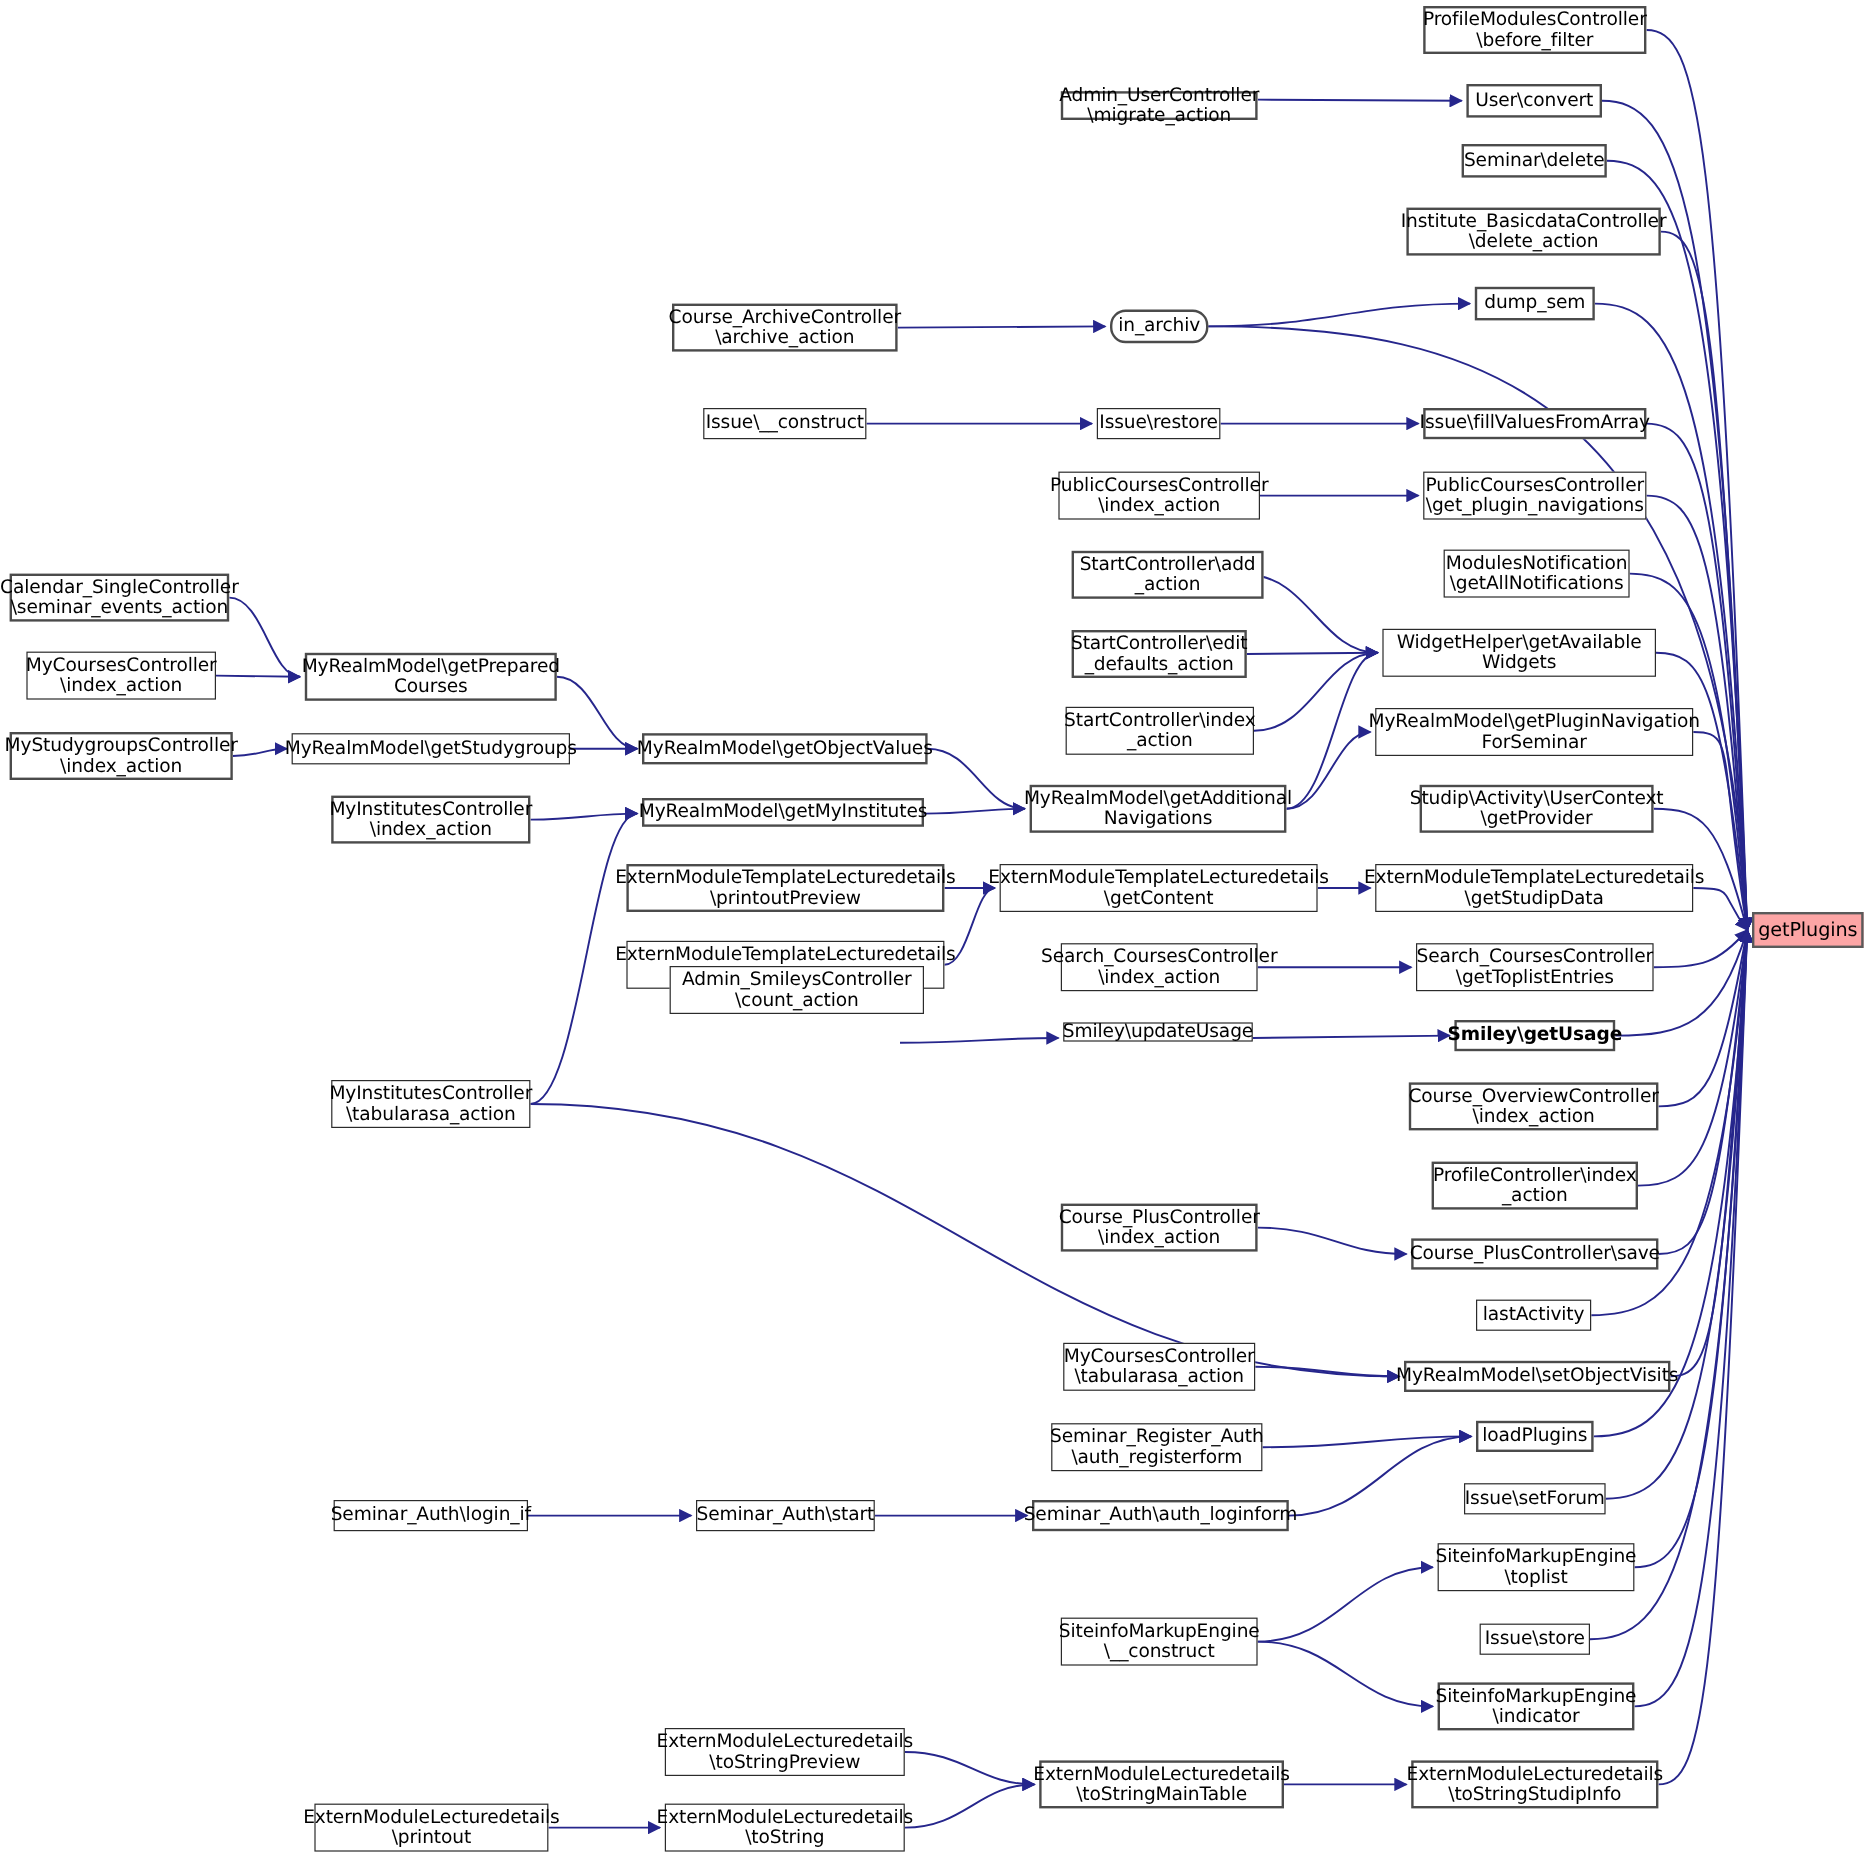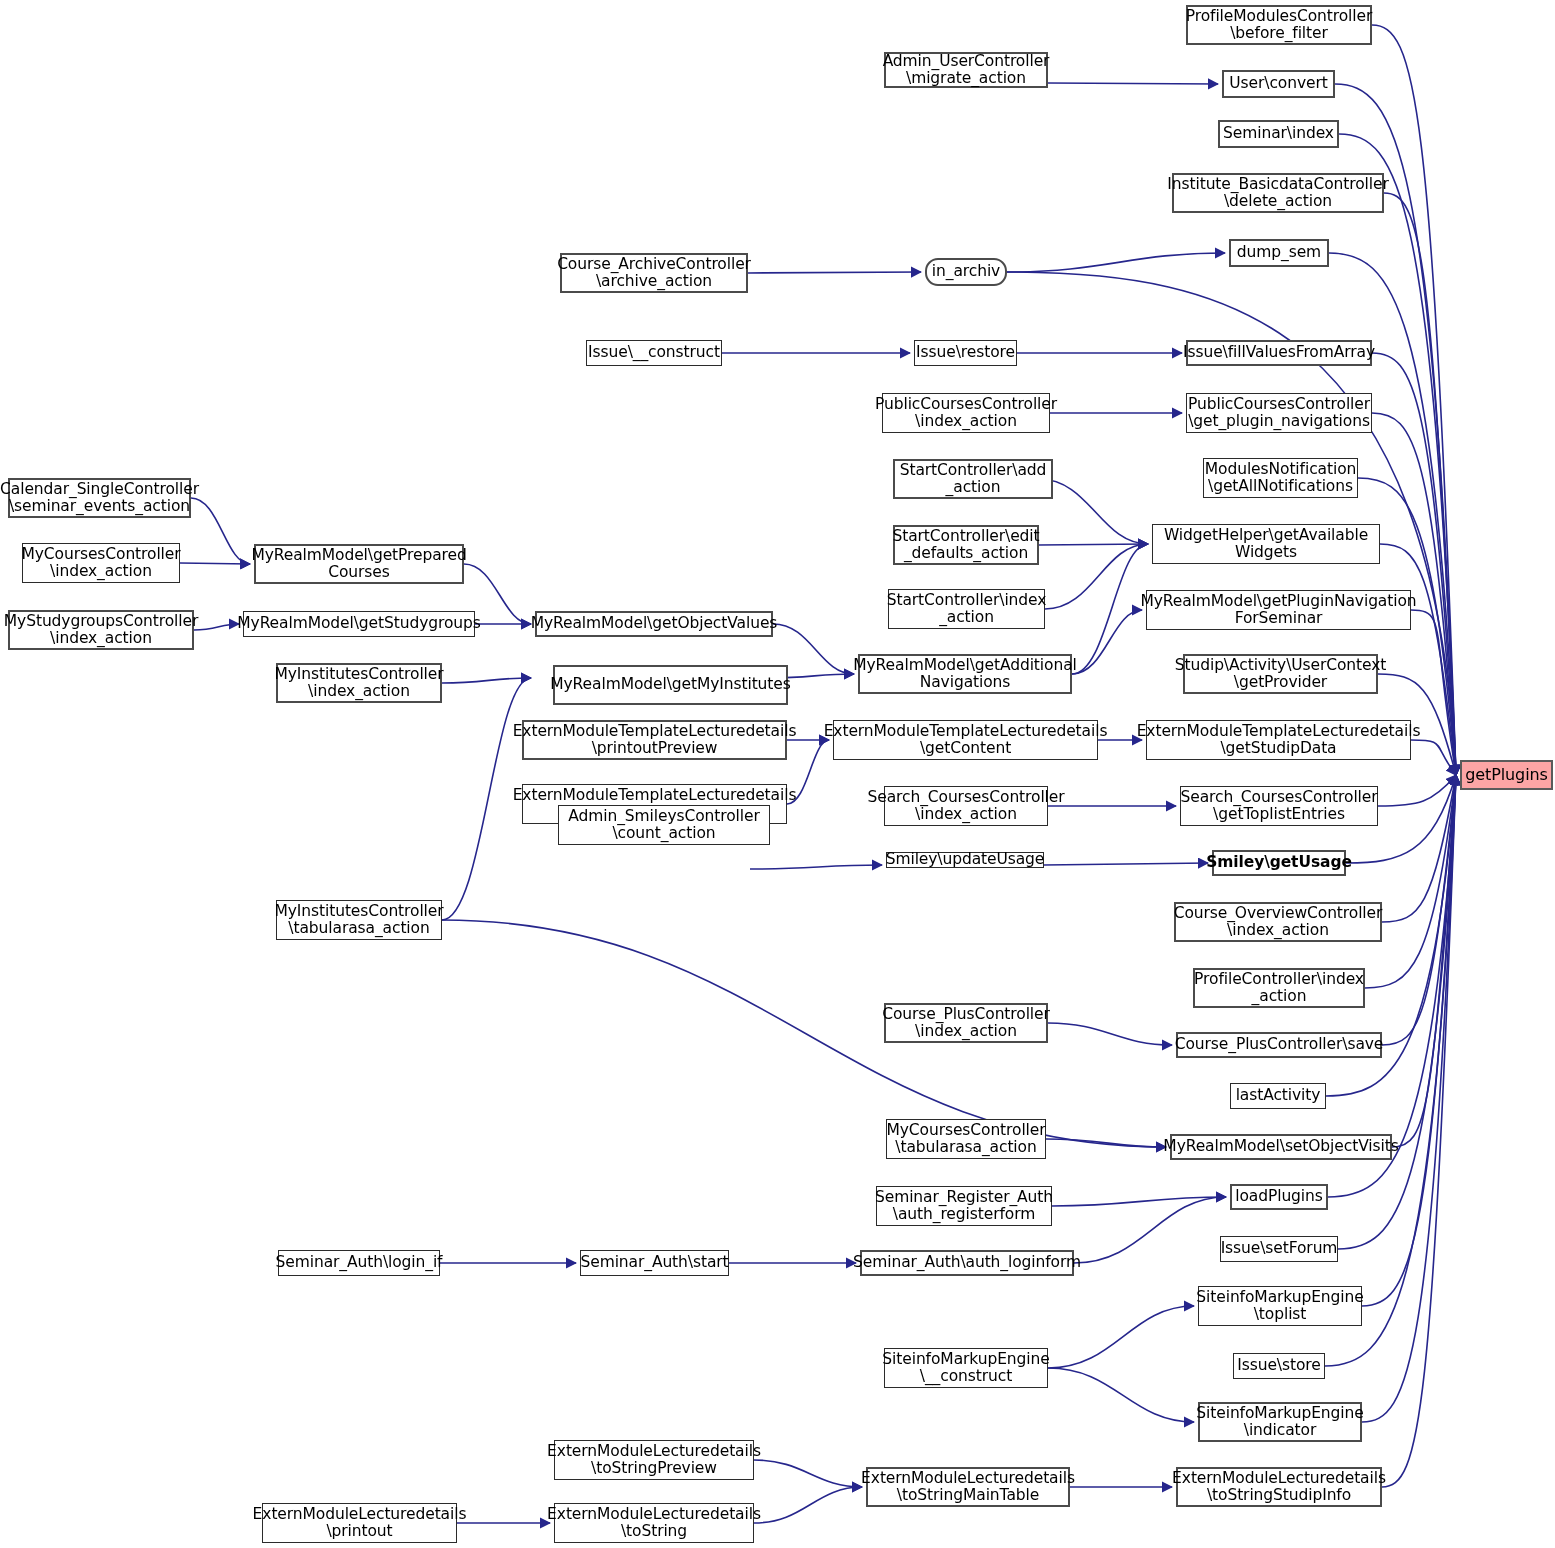--- a/index.html
+++ b/index.html
@@ -122,24 +122,24 @@
         <path d="M 1325 1366 C 1391.825 1366, 1432 1306.9, 1456 775" fill="none" stroke="#26268c" stroke-width="1.6" marker-end="url(#arrow)"></path>
         <path d="M 1362 1422 C 1410.51 1422, 1432 1357.3, 1456 775" fill="none" stroke="#26268c" stroke-width="1.6" marker-end="url(#arrow)"></path>
         <path d="M 1382 1487 C 1420.61 1487, 1432 1415.8, 1456 775" fill="none" stroke="#26268c" stroke-width="1.6" marker-end="url(#arrow)"></path>
         <path d="M 1072 674 C 1105.3 674, 1112.7 610, 1142 610" fill="none" stroke="#26268c" stroke-width="1.6" marker-end="url(#arrow)"></path>
         <path d="M 1072 674 C 1108 674, 1116 544, 1148 544" fill="none" stroke="#26268c" stroke-width="1.6" marker-end="url(#arrow)"></path>
       </g>
   </svg>
   <div id="node-layer">
       <div class="node thick" style="left: 1186px; top: 5px; width: 186px; height: 40px;">ProfileModulesController
 \before_filter</div>
-      <div class="node thick" style="left: 884px; top: 52px; width: 164px; height: 36px;">Admin_UserController
+      <div class="node thick" style="left: 884px; top: 76px; width: 164px; height: 24px;">Admin_UserController
 \migrate_action</div>
       <div class="node thick" style="left: 1222px; top: 70px; width: 113px; height: 28px;">User\convert</div>
-      <div class="node thick" style="left: 1218px; top: 120px; width: 121px; height: 28px;">Seminar\index</div>
+      <div class="node thick" style="left: 1218px; top: 120px; width: 121px; height: 28px;">Seminar\delete</div>
       <div class="node thick" style="left: 1172px; top: 173px; width: 212px; height: 40px;">Institute_BasicdataController
 \delete_action</div>
       <div class="node thick" style="left: 560px; top: 253px; width: 188px; height: 40px;">Course_ArchiveController
 \archive_action</div>
       <div class="node thick" style="left: 925px; top: 258px; width: 82px; height: 28px; border-radius: 13px;">in_archiv</div>
       <div class="node thick" style="left: 1229px; top: 239px; width: 100px; height: 28px;">dump_sem</div>
       <div class="node" style="left: 586px; top: 340px; width: 136px; height: 26px;">Issue\__construct</div>
       <div class="node" style="left: 914px; top: 340px; width: 103px; height: 26px;">Issue\restore</div>
       <div class="node thick" style="left: 1186px; top: 340px; width: 186px; height: 26px;">Issue\fillValuesFromArray</div>
       <div class="node" style="left: 882px; top: 393px; width: 168px; height: 40px;">PublicCoursesController
@@ -163,21 +163,21 @@
       <div class="node" style="left: 22px; top: 543px; width: 158px; height: 40px;">MyCoursesController
 \index_action</div>
       <div class="node thick" style="left: 254px; top: 544px; width: 210px; height: 40px;">MyRealmModel\getPrepared
 Courses</div>
       <div class="node thick" style="left: 8px; top: 610px; width: 186px; height: 40px;">MyStudygroupsController
 \index_action</div>
       <div class="node" style="left: 243px; top: 611px; width: 232px; height: 26px;">MyRealmModel\getStudygroups</div>
       <div class="node thick" style="left: 535px; top: 611px; width: 238px; height: 26px;">MyRealmModel\getObjectValues</div>
       <div class="node thick" style="left: 276px; top: 663px; width: 166px; height: 40px;">MyInstitutesController
 \index_action</div>
-      <div class="node thick" style="left: 553px; top: 665px; width: 235px; height: 40px;">MyRealmModel\getMyInstitutes</div>
+      <div class="node thick" style="left: 535px; top: 665px; width: 235px; height: 24px;">MyRealmModel\getMyInstitutes</div>
       <div class="node thick" style="left: 858px; top: 654px; width: 214px; height: 40px;">MyRealmModel\getAdditional
 Navigations</div>
       <div class="node thick" style="left: 1183px; top: 654px; width: 195px; height: 40px;">Studip\Activity\UserContext
 \getProvider</div>
       <div class="node thick" style="left: 522px; top: 720px; width: 265px; height: 40px;">ExternModuleTemplateLecturedetails
 \printoutPreview</div>
       <div class="node" style="left: 833px; top: 720px; width: 265px; height: 40px;">ExternModuleTemplateLecturedetails
 \getContent</div>
       <div class="node" style="left: 1146px; top: 720px; width: 265px; height: 40px;">ExternModuleTemplateLecturedetails
 \getStudipData</div>

